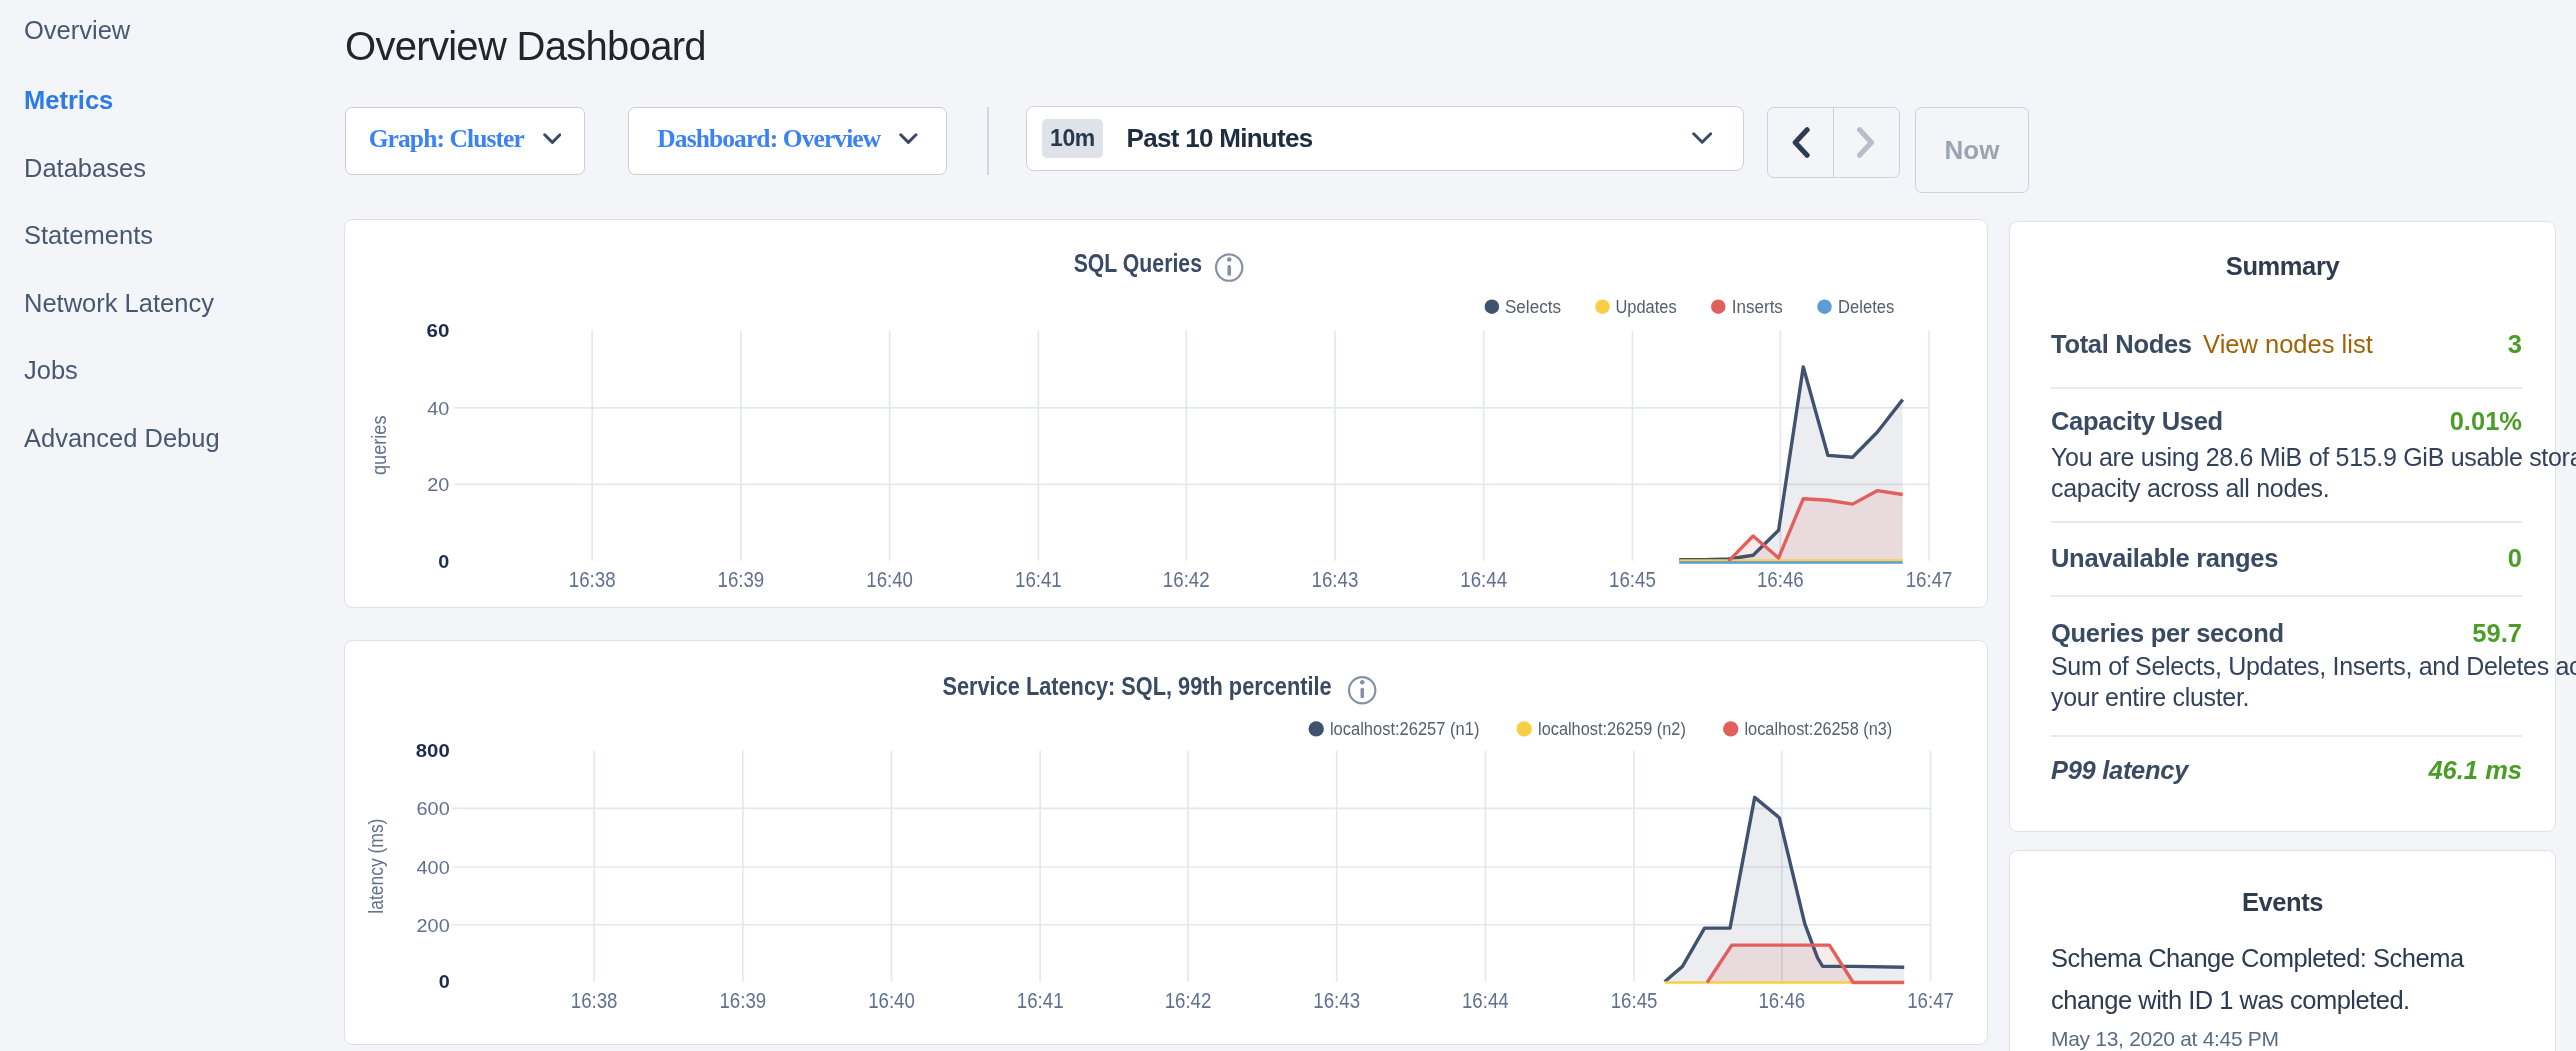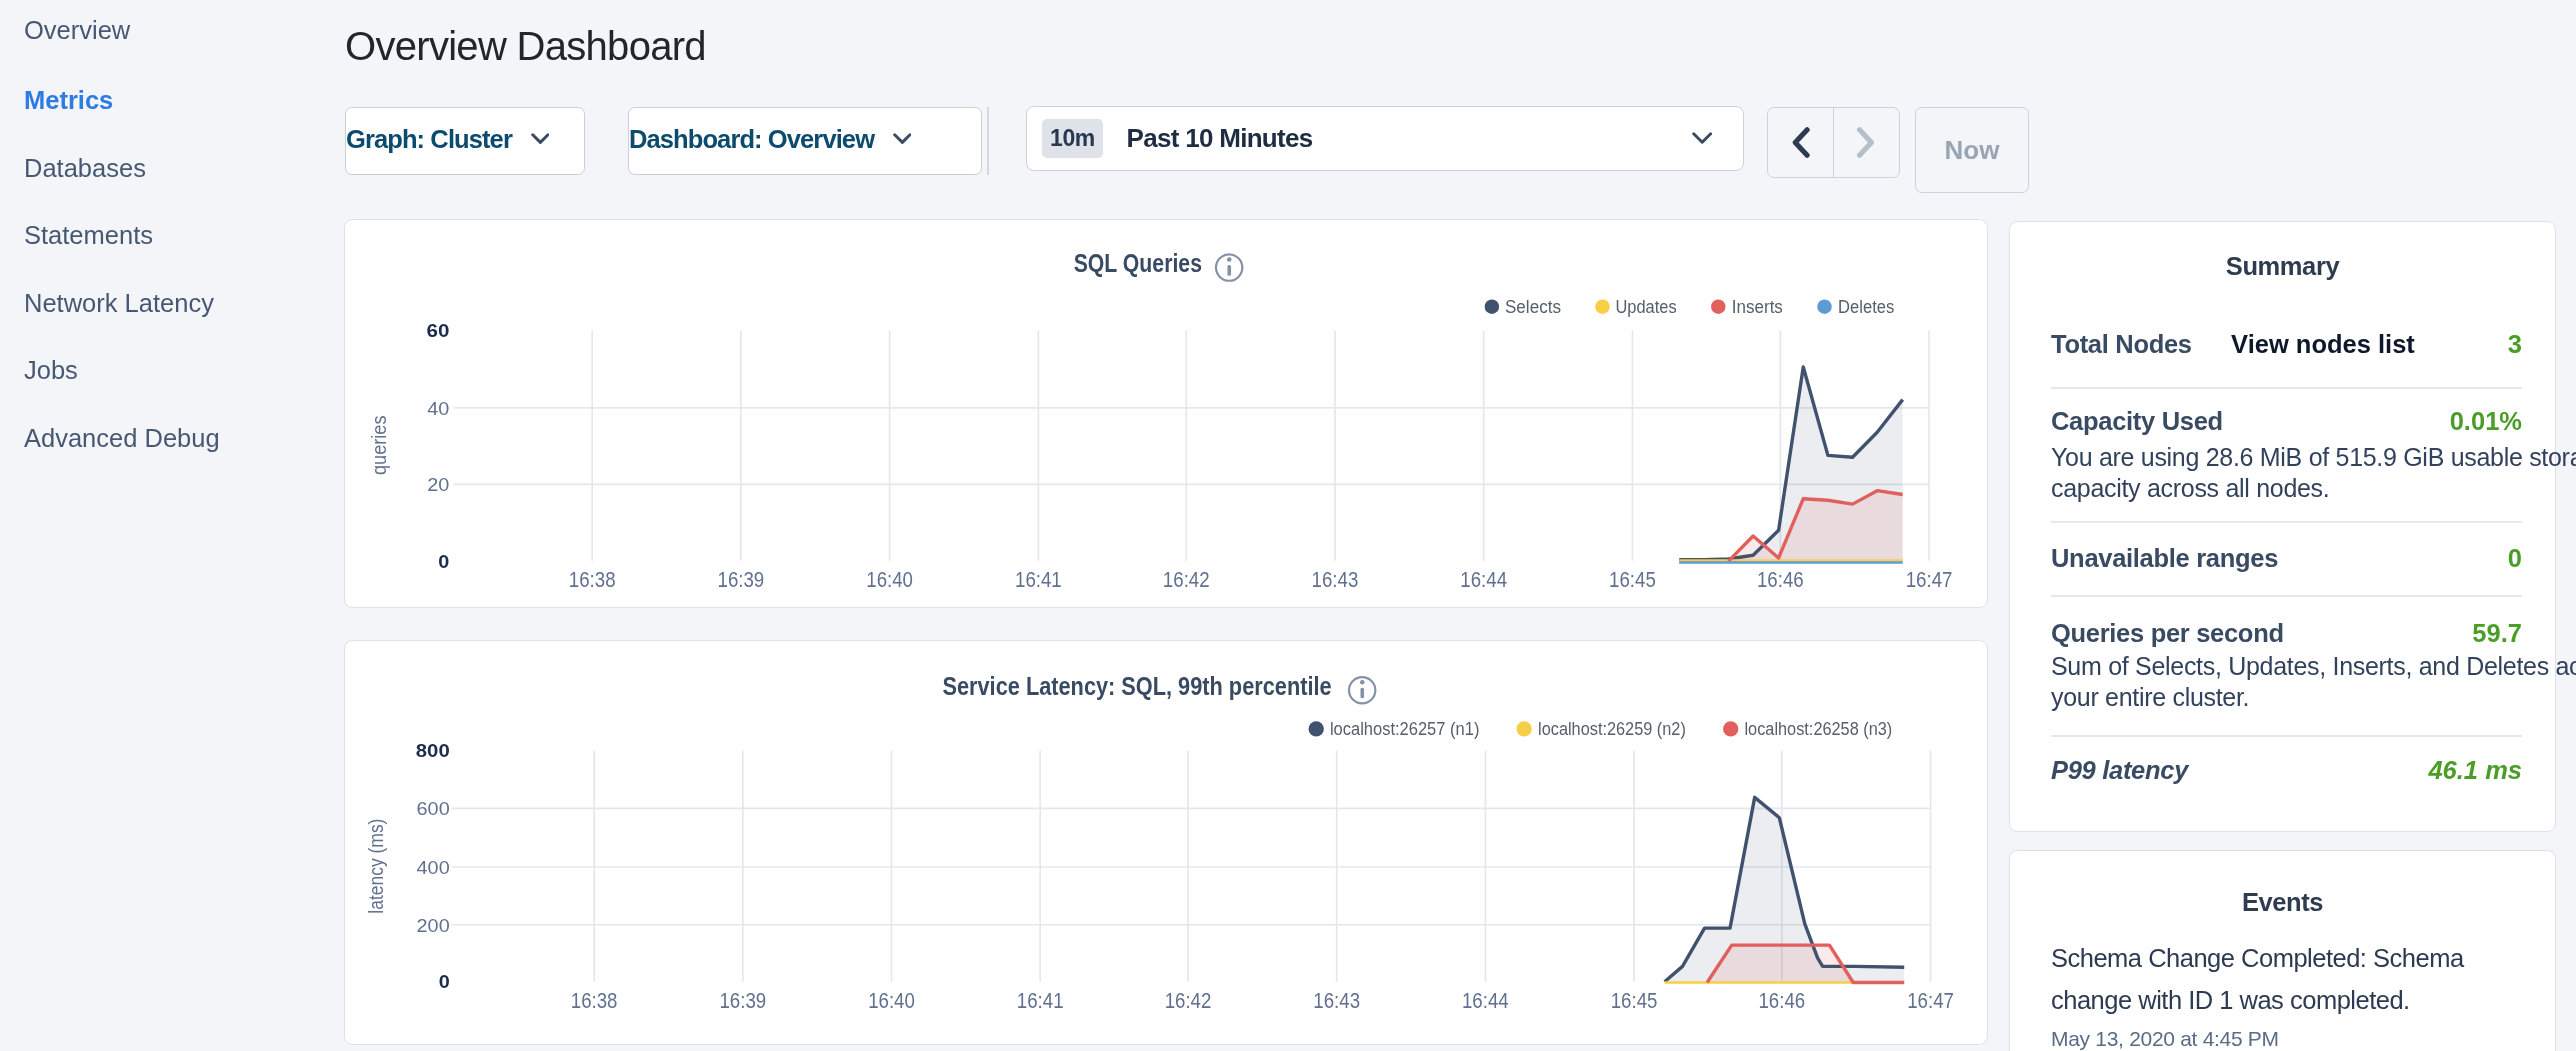--- a/index.html
+++ b/index.html
@@ -1,39 +1,39 @@
 <!DOCTYPE html>
 <html style="font-size:13.6px"><head>
 <meta charset="utf-8">
 <style>
   * { margin:0; padding:0; box-sizing:border-box; }
   html,body { width:2576px; height:1051px; overflow:hidden; }
   body { background:#f4f5f8; font-family:"Liberation Sans", sans-serif; position:relative; }
   .nav a { position:absolute; left:24px; font-size:25.5px; color:#475872; text-decoration:none; }
   .nav a.active { color:#2d7ce5; font-weight:700; }
   h1.pagetitle { position:absolute; left:345px; top:24px; font-size:40px; font-weight:400; color:#21262e; letter-spacing:-0.7px; }
-  .dd { position:absolute; height:68px; background:#fff; border:1.7px solid #c9ced8; border-radius:6.8px; display:flex; align-items:center; gap:18.7px; font-size:25.5px; font-weight:700; color:#0c4a6e; letter-spacing:-0.9px; padding-bottom:3.4px; }
+  .dd { position:absolute; height:68px; background:#fff; border:1.7px solid #c9ced8; border-radius:6.8px; display:flex; align-items:center; justify-content:center; gap:18.7px; font-size:25.5px; font-weight:700; color:#3b82f6; letter-spacing:-0.9px; padding-bottom:3.4px;font-family:Liberation Serif, serif; }
   .vsep { position:absolute; left:987px; top:107px; width:1.7px; height:68px; background:#d4d8de; }
   .timebox { position:absolute; left:1026px; top:106px; width:718px; height:65px; background:#fff; border:1.7px solid #ccd2da; border-radius:8px; display:flex; align-items:center; }
   .badge10 { margin-left:15.3px; background:#dfe2e8; border-radius:5.1px; font-size:23px; font-weight:700; color:#273950; padding:6px 7.7px; letter-spacing:-0.4px; }
   .timetext { margin-left:24px; font-size:26px; font-weight:700; color:#1f2d43; letter-spacing:-0.7px; }
   .arrows { position:absolute; left:1767px; top:107px; width:133px; height:71px; border:1.7px solid #ccd2da; border-radius:6.8px; display:flex; }
   .arrows .cell { flex:1; display:flex; align-items:center; justify-content:center; }
   .arrows .cell:first-child { border-right:1.7px solid #ccd2da; }
   .nowbtn { position:absolute; left:1915px; top:107px; width:114px; height:86px; border:1.7px solid #ccd2da; border-radius:6.8px; display:flex; align-items:center; justify-content:center; font-size:26px; font-weight:700; color:#9aa5b4; }
   .card { position:absolute; background:#fff; border:1.7px solid #dde1e7; border-radius:8.5px; }
   #chart1 { left:344px; top:219px; width:1644px; height:389px; }
   #chart2 { left:344px; top:640px; width:1644px; height:405px; }
   #summary { left:2009px; top:221px; width:547px; height:611px; }
   #events { left:2009px; top:850px; width:547px; height:340px; }
   .ctitle { position:absolute; width:100%; text-align:center; font-size:25.5px; font-weight:700; color:#2f3b4e; letter-spacing:-0.4px; }
   .sumrow { position:absolute; left:41px; right:33px; line-height:1; }
   .slabel { font-size:25.5px; font-weight:700; color:#394a63; letter-spacing:-0.3px; }
   .sval { position:absolute; right:0; top:0; font-size:25.5px; font-weight:700; color:#4a9e27; }
-  .slink { color:#0f172a; font-weight:700; font-size:25.5px;margin-left:28px; }
+  .slink { color:#a16207; font-weight:400; font-size:25.5px; }
   .spara { font-size:25px; color:#33425c; line-height:31px; letter-spacing:-0.3px; white-space:nowrap; }
   .sdiv { position:absolute; left:41px; right:33px; height:1.7px; background:#e7e9ed; }
 </style>
 </head>
 <body>
 <div class="nav">
   <a style="top:16px">Overview</a>
   <a class="active" style="top:86px">Metrics</a>
   <a style="top:154px">Databases</a>
   <a style="top:221px">Statements</a>
@@ -41,21 +41,21 @@
   <a style="top:356px">Jobs</a>
   <a style="top:424px">Advanced Debug</a>
 </div>
 <h1 class="pagetitle">Overview Dashboard</h1>
 
 <div class="dd" style="left:345px; top:107px; width:240px;">Graph: Cluster
   <svg width="18.7" height="12" viewBox="0 0 22 14">
       <path d="M2 2 L11 11 L20 2" fill="none" stroke="#3a4a63" stroke-width="3.5" stroke-linecap="round" stroke-linejoin="round"></path>
     </svg>
 </div>
-<div class="dd" style="left:628px; top:107px; width:354px;">Dashboard: Overview
+<div class="dd" style="left:628px; top:107px; width:319px;">Dashboard: Overview
   <svg width="18.7" height="12" viewBox="0 0 22 14">
       <path d="M2 2 L11 11 L20 2" fill="none" stroke="#3a4a63" stroke-width="3.5" stroke-linecap="round" stroke-linejoin="round"></path>
     </svg>
 </div>
 <div class="vsep"></div>
 <div class="timebox">
   <span class="badge10">10m</span>
   <span class="timetext">Past 10 Minutes</span>
   <svg style="position:absolute; right:31px;" width="20.4" height="12.8" viewBox="0 0 24 15">
       <path d="M2 2 L12 12 L22 2" fill="none" stroke="#3a4a63" stroke-width="3.5" stroke-linecap="round" stroke-linejoin="round"></path>

